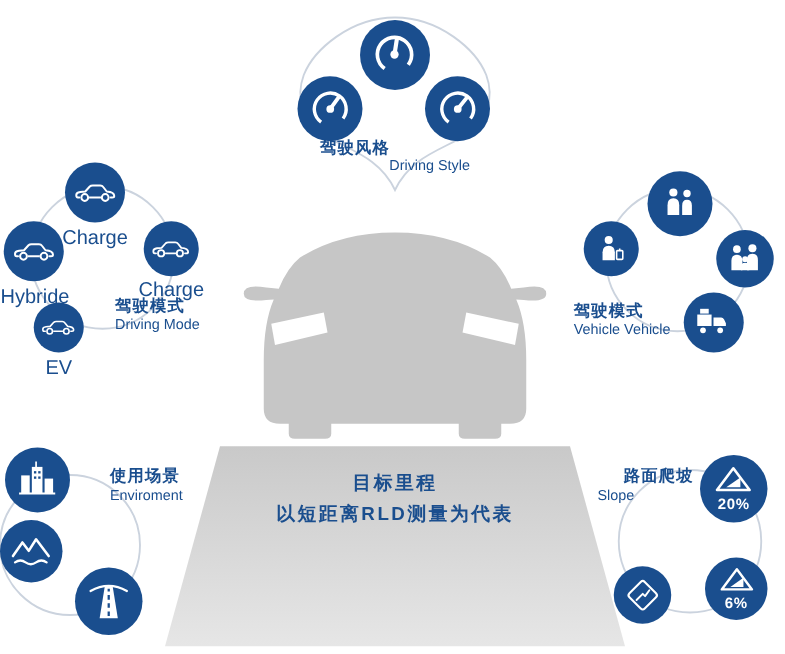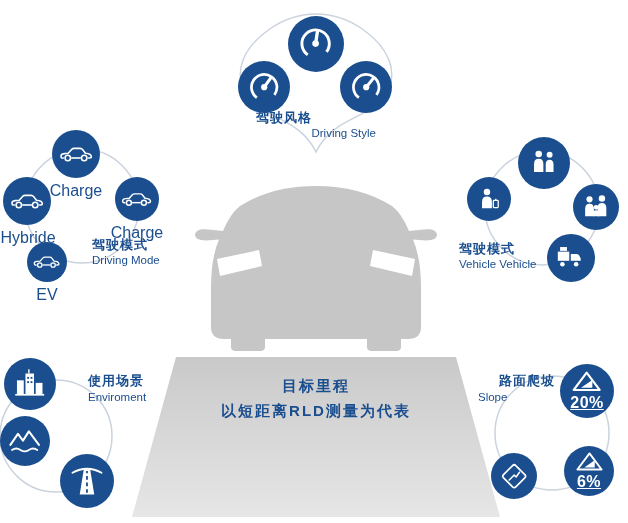--- a/index.html
+++ b/index.html
@@ -5,21 +5,21 @@
   * { margin:0; padding:0; box-sizing:border-box; }
   html,body { background:#fff; font-family:"Liberation Sans", sans-serif; }
   .canvas { position:relative; width:628px; height:523px; background:#ffffff; overflow:hidden; }
   .abs { position:absolute; }
   .circle { position:absolute; background:#1A4E8E; border-radius:50%;
             display:flex; flex-direction:column; align-items:center; justify-content:center; }
   .zh  { position:absolute; color:#1A4E8E; font-weight:bold; font-size:13px; letter-spacing:1px; line-height:1.2; }
   .en  { position:absolute; color:#1A4E8E; font-size:11.5px; line-height:1.2; }
   .mode-label { position:absolute; color:#1A4E8E; font-size:16px; text-align:center; line-height:1.1; }
   .center-text { position:absolute; color:#1A4E8E; font-weight:bold; text-align:center; letter-spacing:2px; }
-  .slope-val { color:#fff; font-size:16px; font-weight:bold; margin-top:1px; letter-spacing:0.5px;text-decoration:underline; }
+  .slope-val { color:#fff; font-size:12px; font-weight:bold; margin-top:1px; letter-spacing:0.5px; }
   svg { display:block; }
 </style>
 </head>
 <body>
 
 <div class="canvas">
 
   <svg class="abs" style="left:0;top:0" width="628" height="523" viewBox="0 0 628 523">
     <defs>
       <linearGradient id="roadGrad" x1="0" y1="0" x2="0" y2="1">

